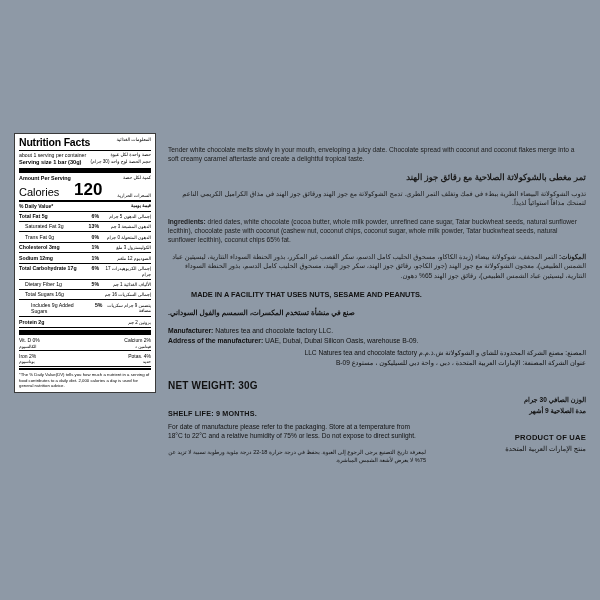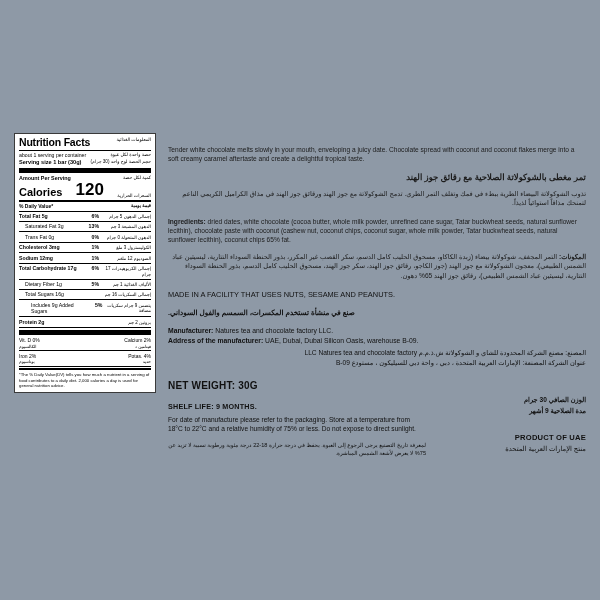--- a/index.html
+++ b/index.html
@@ -64,21 +64,21 @@
   .nf-amount {
     font-weight: bold;
     font-size: 5.4px;
   }
   .nf-cal-row {
     display: flex;
     justify-content: space-between;
     align-items: flex-end;
   }
   .nf-cal-label {
-    font-weight: bold;
+    font-weight: normal;
     font-size: 11px;
     line-height: 1;
   }
   .nf-cal-val {
     font-weight: bold;
     font-size: 17px;
     line-height: 1;
   }
   .nf-cal-ar {
     font-size: 4.6px;
@@ -165,22 +165,23 @@
   .sec {
     margin-top: 9px;
     font-size: 6.6px;
     line-height: 1.4;
     color: #1c1c1c;
   }
   .sec b { font-weight: bold; }
   .allergen {
     margin-top: 10px;
     font-size: 7.4px;
-    font-weight: normal;
+    font-weight: bold;
     color: #111;
+    margin-left: 23px;
   }
   .allergen-ar {
     direction: rtl;
     text-align: left;
     font-size: 7.2px;
     font-weight: bold;
     margin-top: 9px;
     color: #111;
   }
   .mfg {
@@ -202,21 +203,21 @@
   }
   .weight-line {
     font-size: 10px;
     font-weight: bold;
     letter-spacing: 0.2px;
   }
   .shelf-line {
     font-size: 7.2px;
     font-weight: bold;
     letter-spacing: 0.2px;
-    margin-top: 11px;
+    margin-top: 18px;
   }
   .store {
     font-size: 6.6px;
     line-height: 1.45;
     margin-top: 4px;
     max-width: 248px;
   }
   .store-ar {
     direction: rtl;
     text-align: right;

